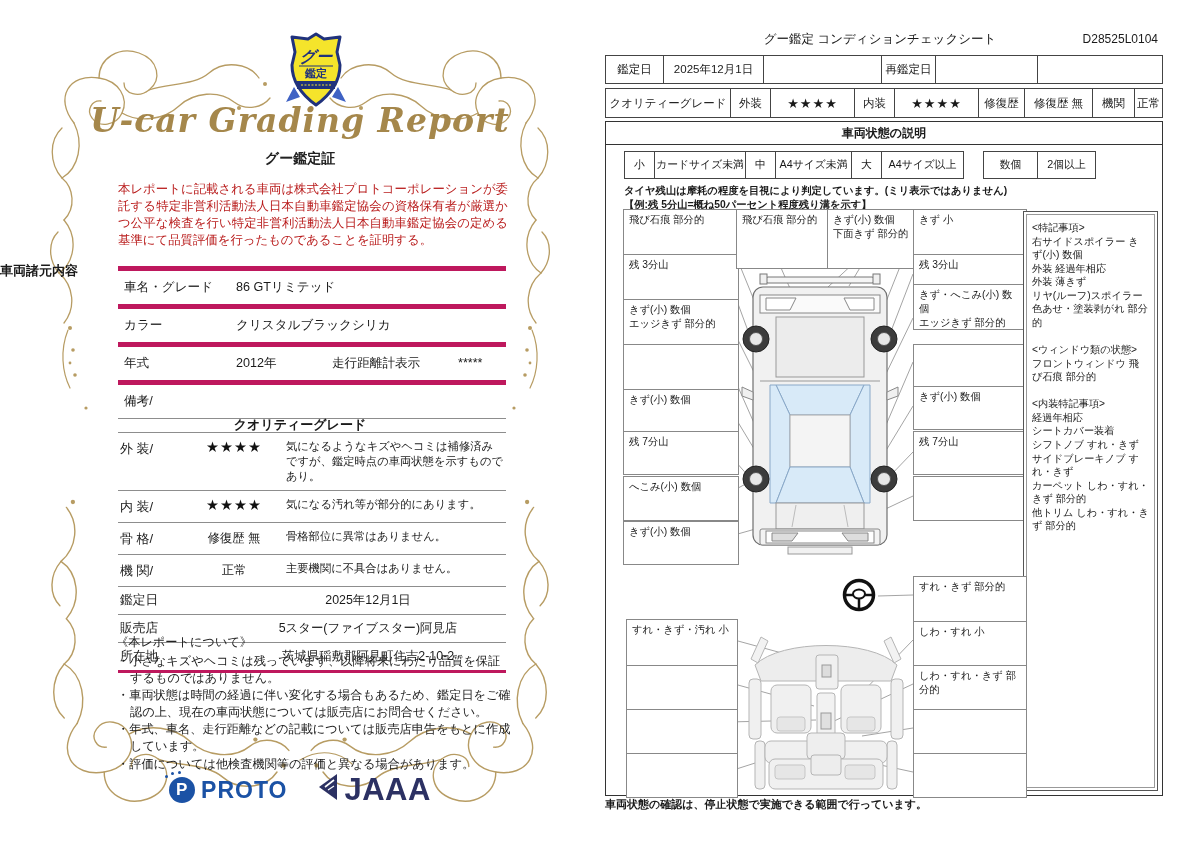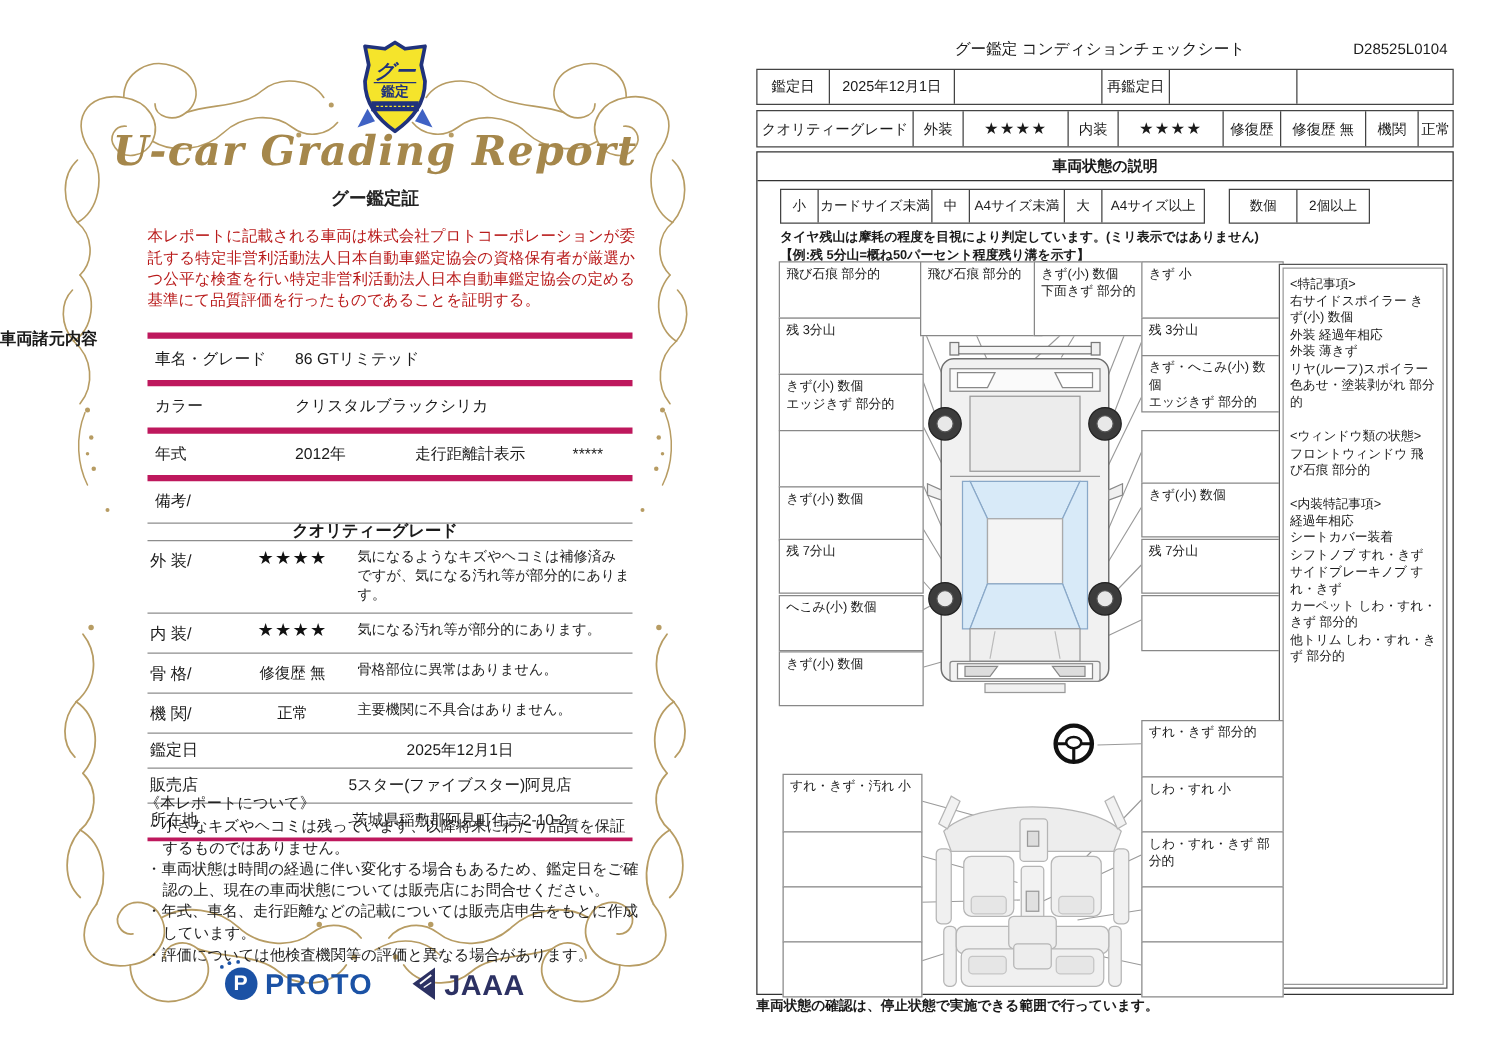--- a/index.html
+++ b/index.html
@@ -45,22 +45,22 @@
   .about li{padding-left:14px;text-indent:-13px;}
   .logos{position:absolute;top:772px;left:0;width:600px;display:flex;justify-content:center;
     gap:30px;align-items:center;}
   .proto{display:flex;align-items:center;gap:6px;color:#1b52a5;font-weight:bold;
     font-size:23px;letter-spacing:1px;}
   .proto-ic{width:26px;height:26px;border-radius:50%;background:#1b52a5;color:#fff;
     display:flex;align-items:center;justify-content:center;font-size:17px;font-weight:bold;position:relative;}
   .proto-ic i{position:absolute;width:3px;height:3px;border-radius:50%;background:#1b52a5;}
   .proto-ic i:nth-child(1){left:-4px;top:-2px;} .proto-ic i:nth-child(2){left:2px;top:-5px;}
   .proto-ic i:nth-child(3){left:9px;top:-6px;}
-  .jaaa{display:flex;align-items:flex-end;gap:5px;color:#2c3163;font-weight:bold;
-    font-size:23px;letter-spacing:0.5px;}
+  .jaaa{display:flex;align-items:flex-start;gap:5px;color:#2c3163;font-weight:bold;
+    font-size:31px;letter-spacing:0.5px;}
 
   
   .sheet-title{position:absolute;top:31px;left:110px;width:340px;text-align:center;
     font-size:12.5px;font-weight:normal;}
   .doc-num{position:absolute;top:32px;right:42px;font-size:12px;}
   .t1{position:absolute;top:55px;left:5px;width:556px;height:27px;display:grid;
     grid-template-columns:58px 100px 118px 54px 102px 1fr;border:1.4px solid #444;background:#fff;}
   .t2{position:absolute;top:88px;left:5px;width:556px;height:28px;display:grid;
     grid-template-columns:125px 40px 84px 40px 84px 46px 68px 42px 1fr;border:1.4px solid #444;background:#fff;}
   .c{border-right:1px solid #444;display:flex;align-items:center;justify-content:center;
@@ -164,21 +164,21 @@
       <span class="sl">備考/</span>
     </div>
   </div>
 
   <div class="grade-heading">クオリティーグレード</div>
 
   <div class="cert-table">
     <div class="grade-row">
       <span class="gl">外 装/</span>
       <span class="gs">★★★★</span>
-      <span class="gd">気になるようなキズやヘコミは補修済みですが、気になる汚れ等が部分的にあります。</span>
+      <span class="gd">気になるようなキズやヘコミは補修済みですが、鑑定時点の車両状態を示すものであり。</span>
     </div>
     <div class="grade-row">
       <span class="gl">内 装/</span>
       <span class="gs">★★★★</span>
       <span class="gd">気になる汚れ等が部分的にあります。</span>
     </div>
     <div class="grade-row">
       <span class="gl">骨 格/</span>
       <span class="gt">修復歴 無</span>
       <span class="gd">骨格部位に異常はありません。</span>

